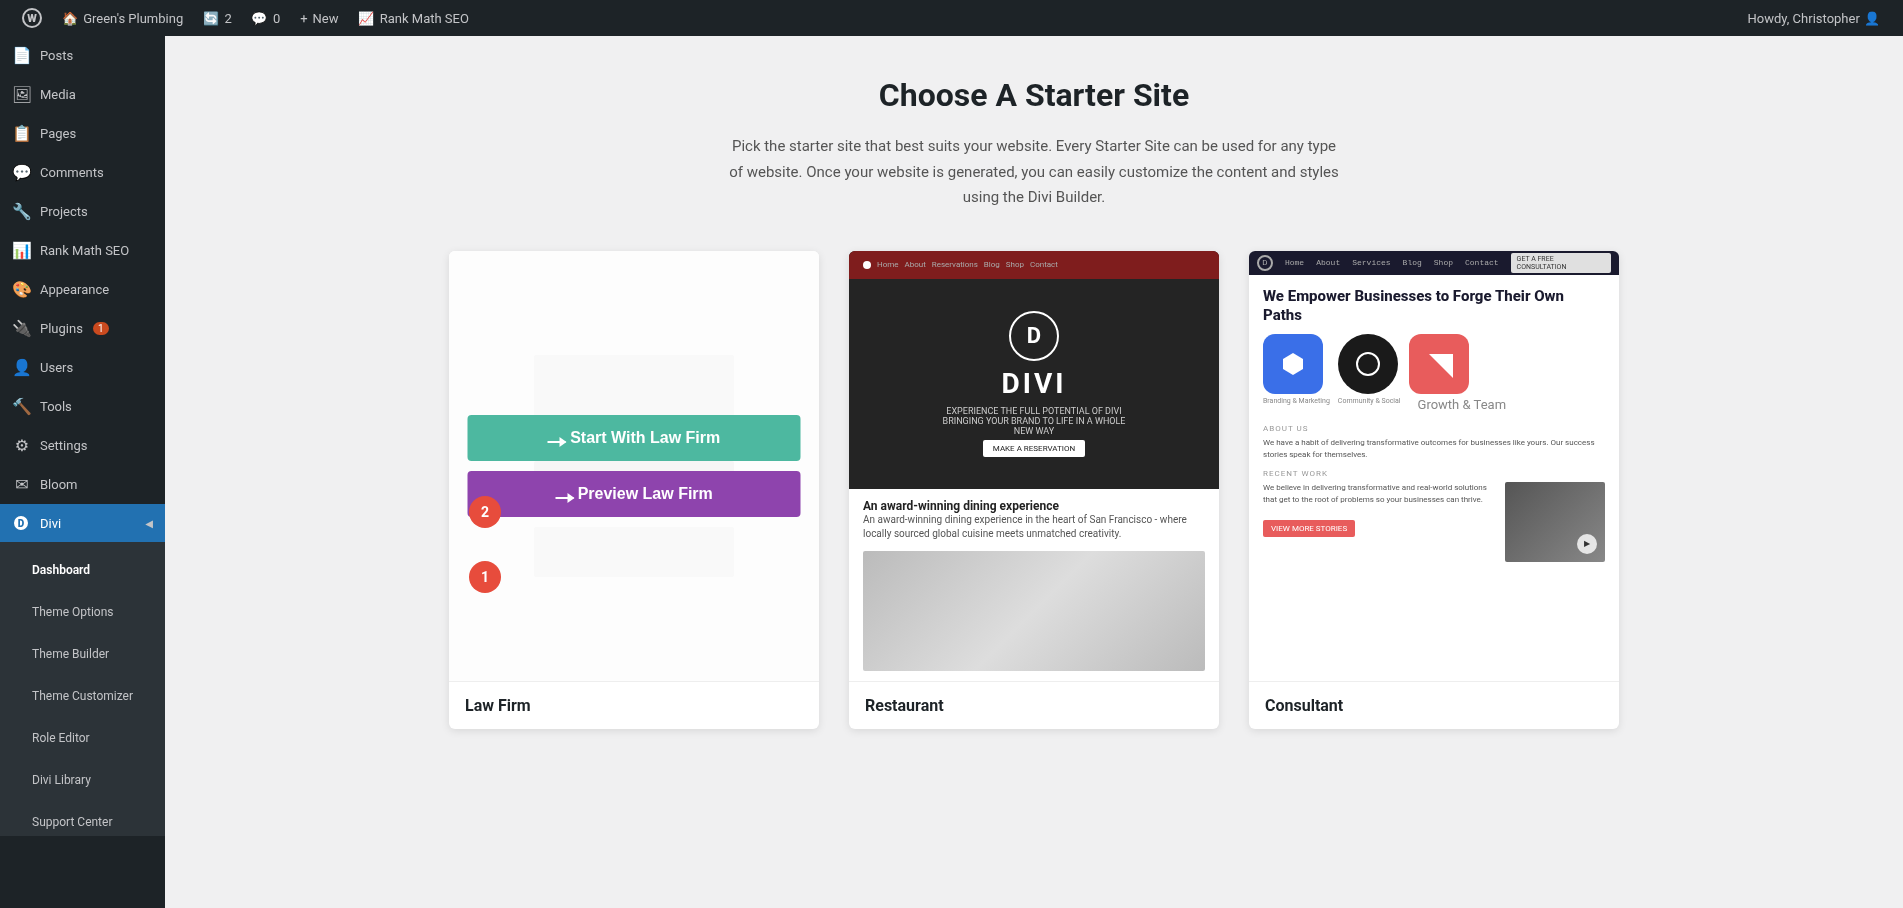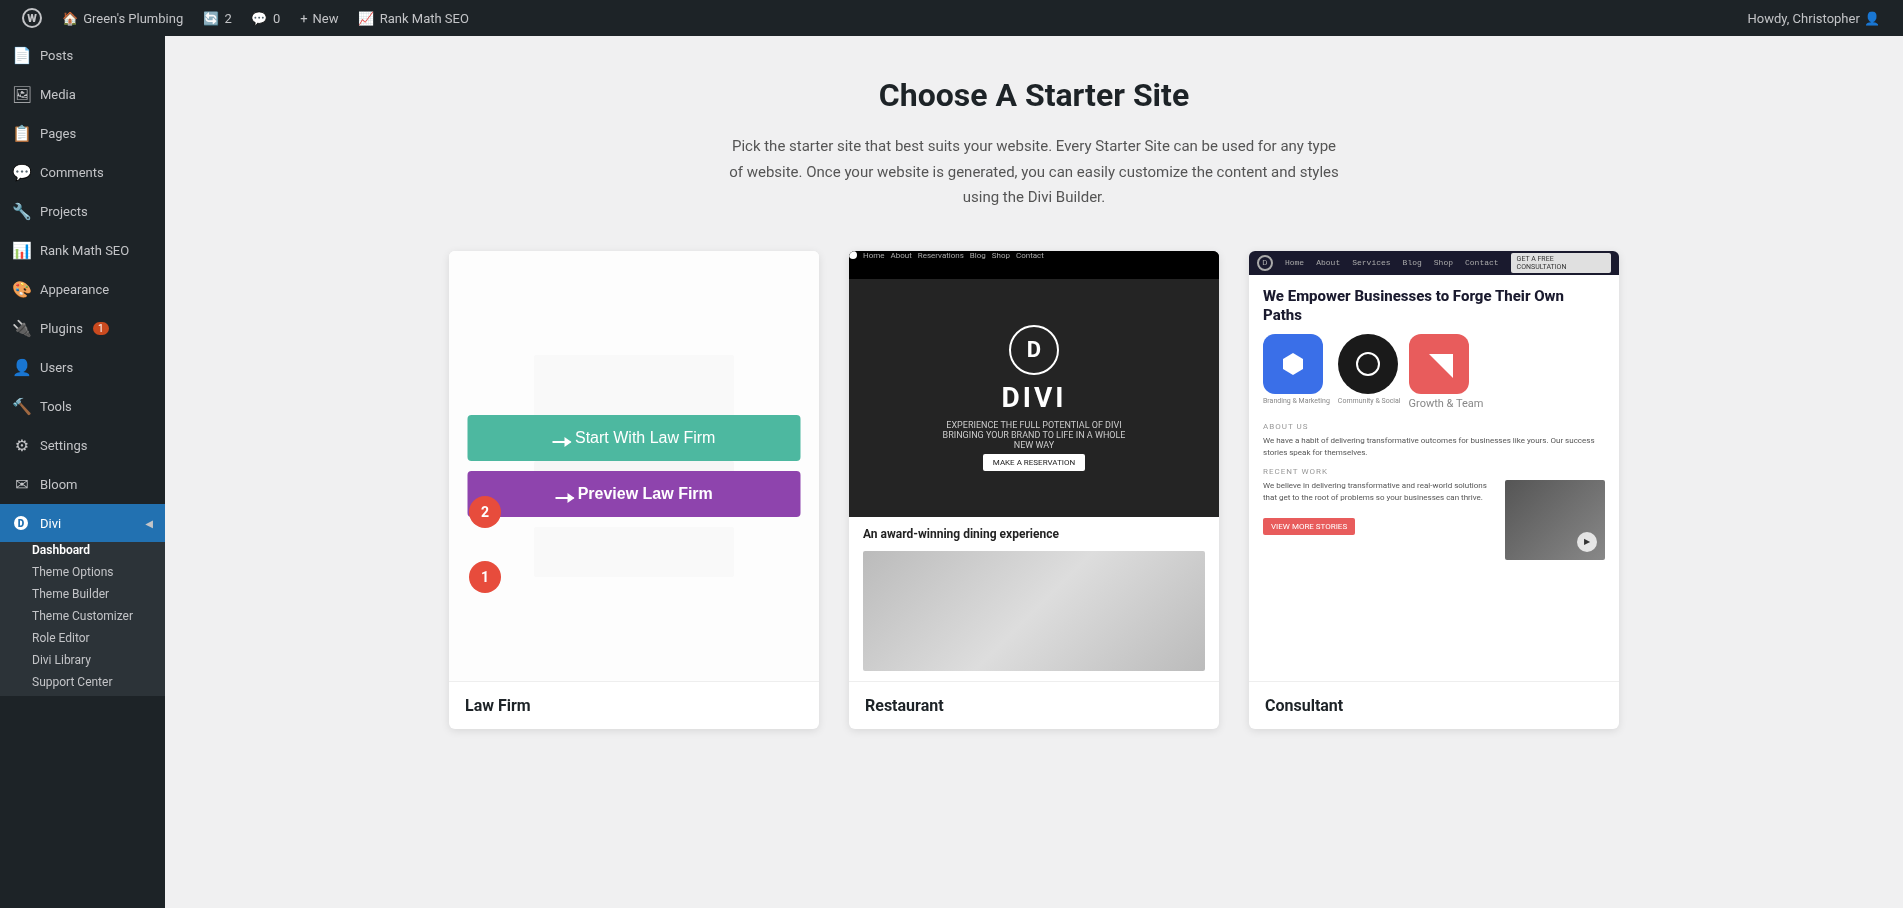--- a/index.html
+++ b/index.html
@@ -64,21 +64,21 @@
       padding: 1px 5px;
       margin-left: 2px;
     }
 
     
     .sidebar-sub {
       background: #2c3338;
     }
     .sidebar-sub-item {
       display: block;
-      padding: 1px 12px 7px 32px;
+      padding: 21px 12px 7px 32px;
       cursor: pointer;
       color: #c3c4c7;
       font-size: 12px;
       white-space: nowrap;
     }
     .sidebar-sub-item.active-sub { color: #fff; font-weight: 600; }
 
     
     .sidebar-item.divi-active {
       background: #2271b1;
@@ -158,21 +158,21 @@
       width: 90%;
     }
 
     .btn-start {
       background: #4db8a0;
       color: #fff;
       border: none;
       border-radius: 4px;
       padding: 14px 20px;
       font-size: 16px;
-      font-weight: 400;
+      font-weight: 700;
       cursor: pointer;
       width: 100%;
       text-align: center;
     }
     .btn-preview {
       background: #8e44ad;
       color: #fff;
       border: none;
       border-radius: 4px;
       padding: 14px 20px;
@@ -229,25 +229,25 @@
 
     
     .rest-preview {
       width: 100%;
       height: 100%;
       background: #1a1a1a;
       display: flex;
       flex-direction: column;
     }
     .rest-topbar {
-      background: #000000;
+      background: #7f1d1d;
       height: 28px;
       display: flex;
-      align-items: flex-start;
-      padding: 0 0;
+      align-items: center;
+      padding: 0 14px;
     }
     .rest-topbar-dot {
       width: 8px; height: 8px; border-radius: 50%; background: #fff; margin-right: 6px;
     }
     .rest-hero {
       flex: 1;
       background: linear-gradient(rgba(0,0,0,0.5), rgba(0,0,0,0.6));
       display: flex;
       flex-direction: column;
       align-items: center;
@@ -553,20 +553,21 @@
             </div>
             <div class="rest-hero">
               <div class="rest-hero-bg"></div>
               <div class="rest-logo-circle">D</div>
               <div class="rest-title">DIVI</div>
               <div class="rest-subtitle">EXPERIENCE THE FULL POTENTIAL OF DIVI BRINGING YOUR BRAND TO LIFE IN A WHOLE NEW WAY</div>
               <div style="margin-top:4px;background:#fff;color:#222;font-size:8px;padding:4px 10px;border-radius:2px;position:relative;z-index:1;">MAKE A RESERVATION</div>
             </div>
             <div class="rest-bottom">
               <div class="rest-bottom-title">An award-winning dining experience</div>
+              <div class="rest-bottom-text">An award-winning dining experience in the heart of San Francisco - where locally sourced global cuisine meets unmatched creativity.</div>
               <div class="rest-img-placeholder">
                 <div class="rest-img-inner"></div>
               </div>
             </div>
           </div>
         </div>
         <div class="card-label">Restaurant</div>
       </div>
 
       <div class="site-card">
@@ -600,21 +601,21 @@
                       </svg>
                   </div>
                   <div style="font-size:7px;color:#888;margin-top:3px;">Community &amp; Social</div>
                 </div>
                 <div style="text-align:center;">
                   <div class="cons-card-icon cons-card-red">
                     <svg width="28" height="28" viewBox="0 0 28 28" fill="none">
                         <polygon points="4,4 28,4 28,28" fill="white"></polygon>
                       </svg>
                   </div>
-                  <div style="font-size:11px;color:#888;margin-top:3px;">Growth &amp; Team</div>
+                  <div style="font-size:13px;color:#888;margin-top:3px;margin-left:9px;">Growth &amp; Team</div>
                 </div>
               </div>
               <div class="cons-section-title">ABOUT US</div>
               <div class="cons-body-text">We have a habit of delivering transformative outcomes for businesses like yours. Our success stories speak for themselves.</div>
               <div class="cons-section-title">RECENT WORK</div>
               <div class="cons-lower">
                 <div class="cons-lower-text">
                   <div class="cons-body-text">We believe in delivering transformative and real-world solutions that get to the root of problems so your businesses can thrive.</div>
                   <div class="cons-cta">VIEW MORE STORIES</div>
                 </div>

